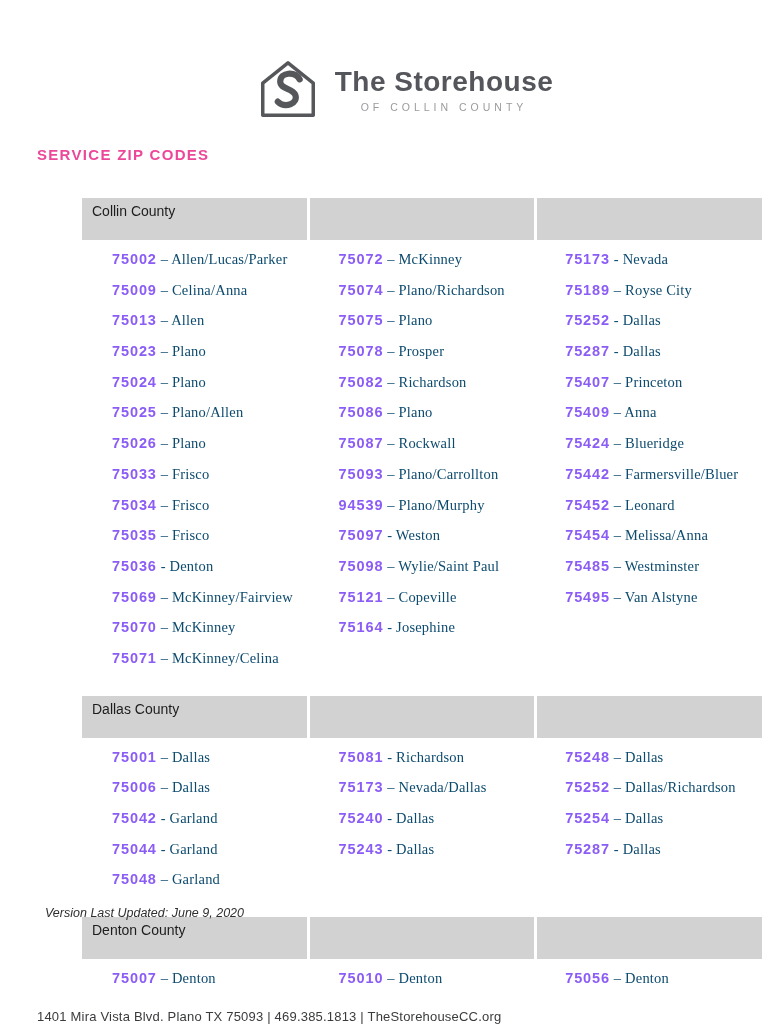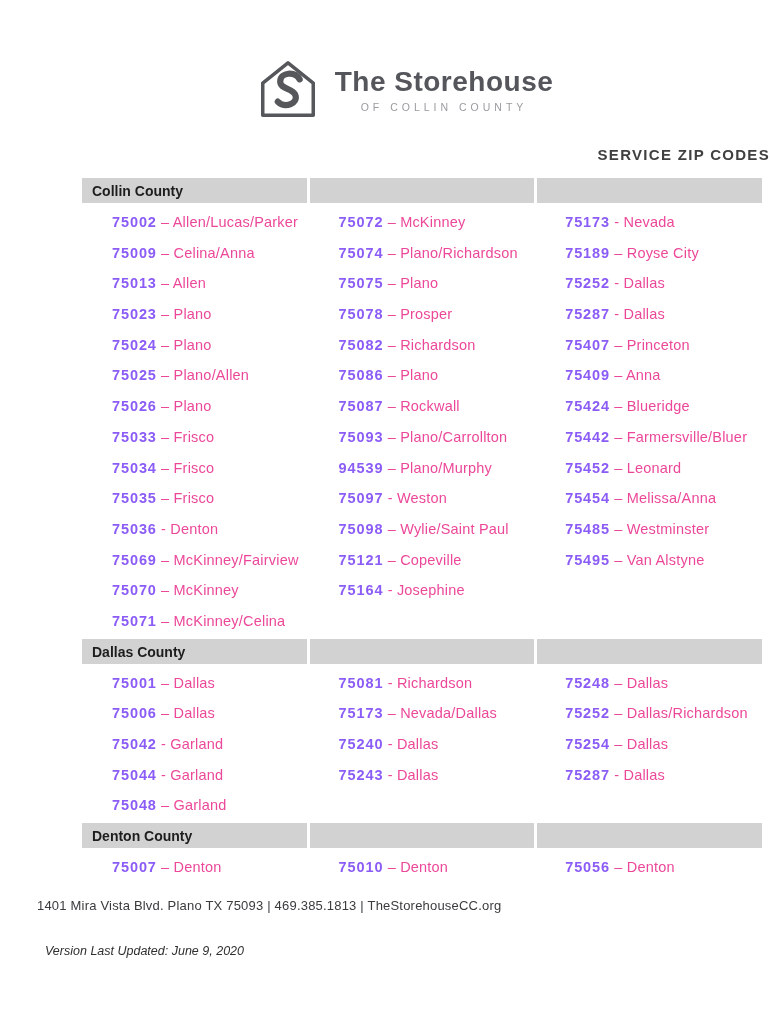--- a/index.html
+++ b/index.html
@@ -22,50 +22,51 @@
     font-size: 28px; font-weight: 600; color: #54565b; letter-spacing: 0.5px;
     line-height: 1.1;
   }
   .logo-sub {
     font-size: 10.5px; font-weight: 400; color: #9a9b9e;
     letter-spacing: 4px; margin-top: 4px;
   }
 
   
   .doc-title {
-    text-align: right; font-size: 15px; font-weight: 700;
-    color: #404040; letter-spacing: 1.3px; margin-top: 22px;
+    text-align: left; font-size: 15px; font-weight: 700;
+    color: #ec4899; letter-spacing: 1.3px; margin-top: 22px;
   }
 
   
   .table-wrap { width: 680px; margin: 15px 0 0 45px; }
   .section-header {
     display: grid; grid-template-columns: 1fr 1fr 1fr; gap: 3px;
   }
   .header-cell {
-    background: #d2d2d2; height: 25px; line-height: 27px;
-    font-weight: 700; font-size: 14px; color: #1d1d1d;
+    background: #d2d2d2; height: 42px; line-height: 27px;
+    font-weight: 400; font-size: 14px; color: #1d1d1d;
     padding-left: 10px;
+    margin-top: 20px;
   }
   .section-body { display: flex; padding: 4px 0 2px 0; }
   .zip-column { width: 226.6px; }
   .zip-row {
     height: 30.7px; line-height: 30.7px;
     font-size: 14.5px; white-space: nowrap; padding-left: 6px;
   }
   .zip { font-weight: 700; color: #8b5cf6; letter-spacing: 0.9px; margin-left: 24px; }
-  .city { color: #ec4899; letter-spacing: 0.2px; }
+  .city { color: #0c4a6e; letter-spacing: 0.2px; font-family: Liberation Serif, serif; }
 
   
   .footer {
     text-align: left; font-size: 13px; color: #3a3b3d;
     margin-top: 13px; letter-spacing: 0.2px;
   }
   .version {
-    position: absolute; left: 45px; top: 944px;
+    position: absolute; left: 45px; top: 906px;
     font-style: italic; font-size: 12.5px; color: #2f2f2f;
   }
 </style>
 </head>
 <body>
 
 <div class="page">
 
   <div class="logo-block">
     <svg class="logo-icon" viewBox="0 0 70 70" aria-hidden="true">

